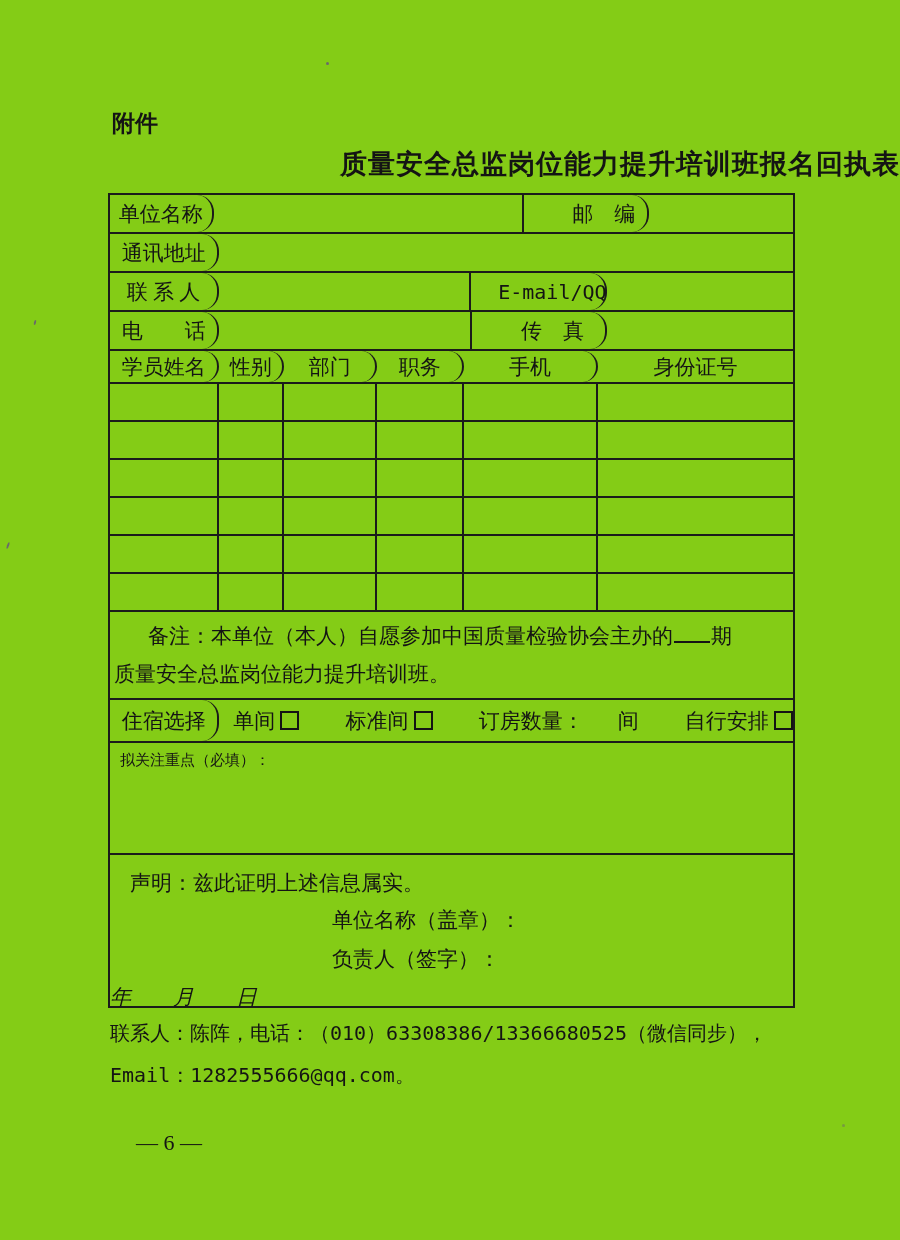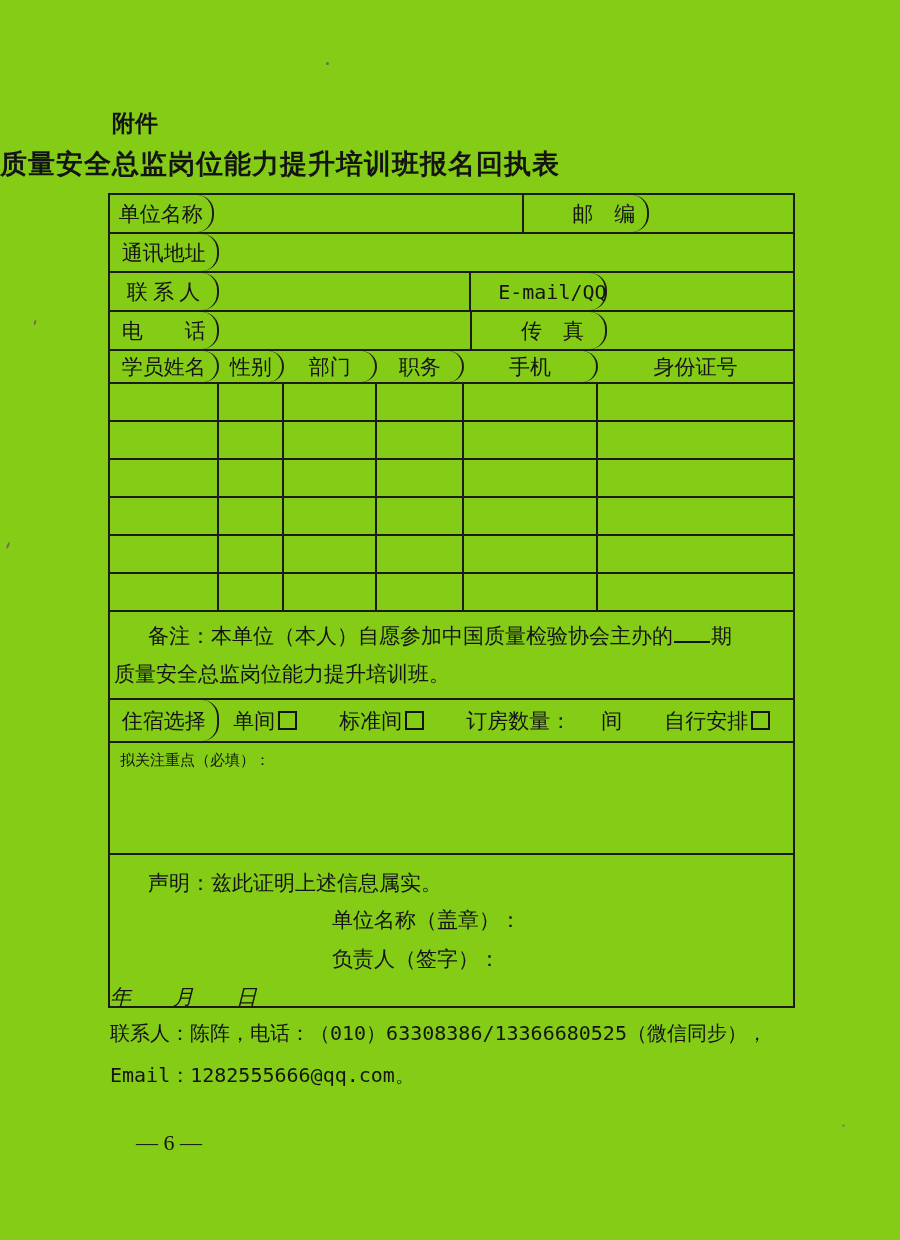--- a/index.html
+++ b/index.html
@@ -9,21 +9,21 @@
     background:#84cc16; color:#141414; overflow:hidden;
     font-family:"Liberation Serif","DejaVu Serif",serif;
   }
   .attachment {
     position:absolute; top:108px; left:112px;
     font-family:"Liberation Sans","DejaVu Sans",sans-serif;
     font-weight:bold; font-size:23px;
   }
   .title {
     position:absolute; top:146px; left:0; width:100%;
-    text-align:left; font-family:"Liberation Sans","DejaVu Sans",sans-serif;
+    text-align:right; font-family:"Liberation Sans","DejaVu Sans",sans-serif;
     font-weight:bold; font-size:27px; letter-spacing:1px;
   }
   
   .form {
     position:absolute; top:193px; left:108px; width:687px;
     border:2px solid #1b1b1b;
   }
   .row { display:flex; border-bottom:2px solid #1b1b1b; }
   .row:last-child { border-bottom:none; }
   .cell { border-right:2px solid #1b1b1b; }
@@ -46,36 +46,36 @@
   .remark-cell { width:100%; padding:5px 10px 5px 4px; font-size:21px; line-height:38px; }
   .remark-line1 { padding-left:34px; }
   .blank-underline {
     display:inline-block; width:36px; height:20px;
     border-bottom:2px solid #141414; margin:0 1px;
   }
   
   .accom-row { height:43px; }
   .accom-cell {
     display:flex; align-items:center; width:577px;
-    font-size:21px; padding-left:14px; white-space:pre;
+    font-size:21px; padding-left:14px; white-space:pre;justify-content:space-between;
   }
   .checkbox {
     display:inline-block; width:19px; height:19px;
     border:2px solid #141414; margin-left:3px; vertical-align:-2px;
   }
   .gap-lg { display:inline-block; width:42px; }
   .gap-md { display:inline-block; width:30px; }
   
   .focus-cell { width:100%; height:110px; padding:8px 10px; font-size:15px; }
   
   .declaration {
     position:absolute; top:853px; left:108px; width:687px; height:155px;
     border:2px solid #1b1b1b; font-size:21px;
   }
-  .decl-statement { margin:14px 0 0 38px; }
+  .decl-statement { margin:14px 0 0 20px; }
   .decl-unit { margin:9px 0 0 222px; }
   .decl-sign { margin:11px 0 0 222px; }
   .decl-date { text-align:left; margin:10px 60px 0 0; white-space:pre;font-style:italic; }
   
   .footer { position:absolute; top:1012px; left:110px; width:690px;
     font-family:"DejaVu Sans Mono","Liberation Mono",monospace; font-size:20px; }
   .footer p { line-height:42px; }
   .page-number {
     position:absolute; top:1130px; left:136px; font-size:22px; white-space:pre;
   }

